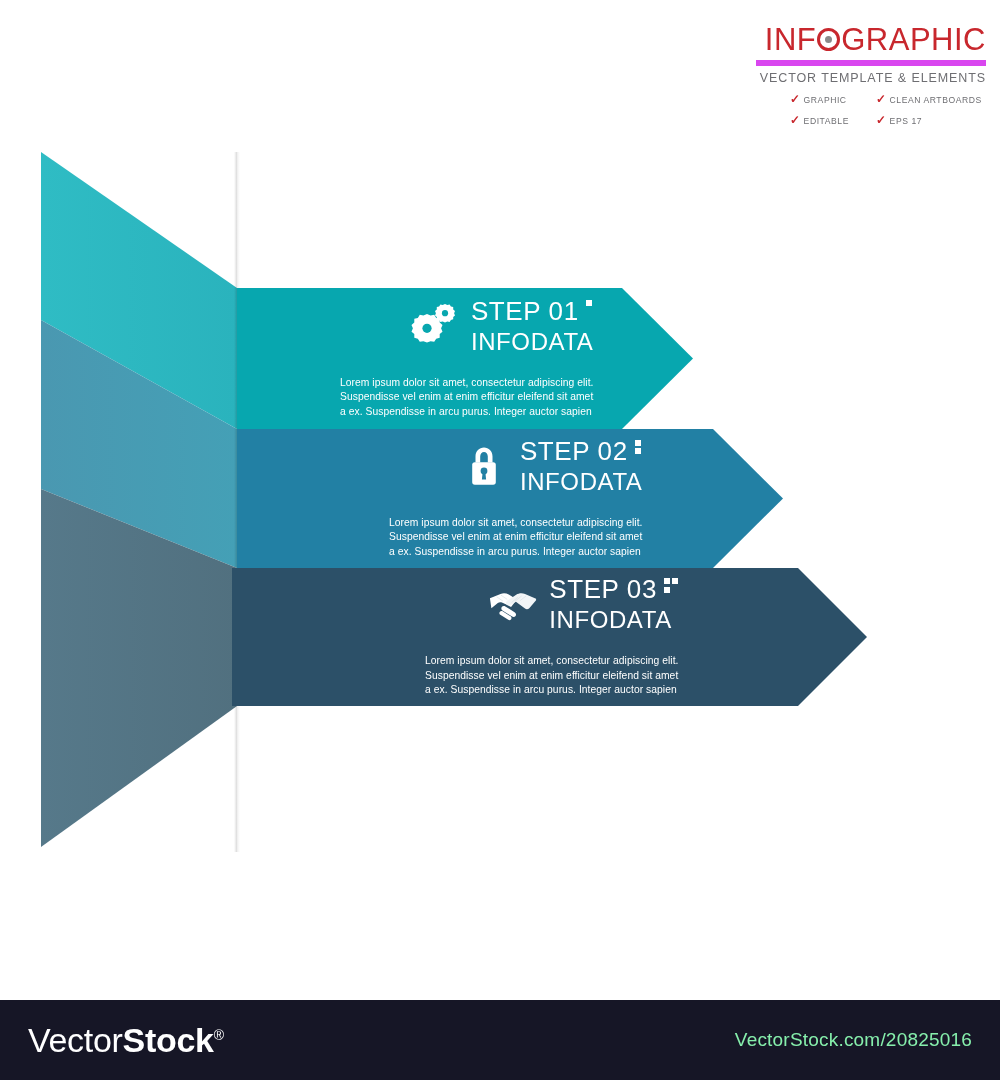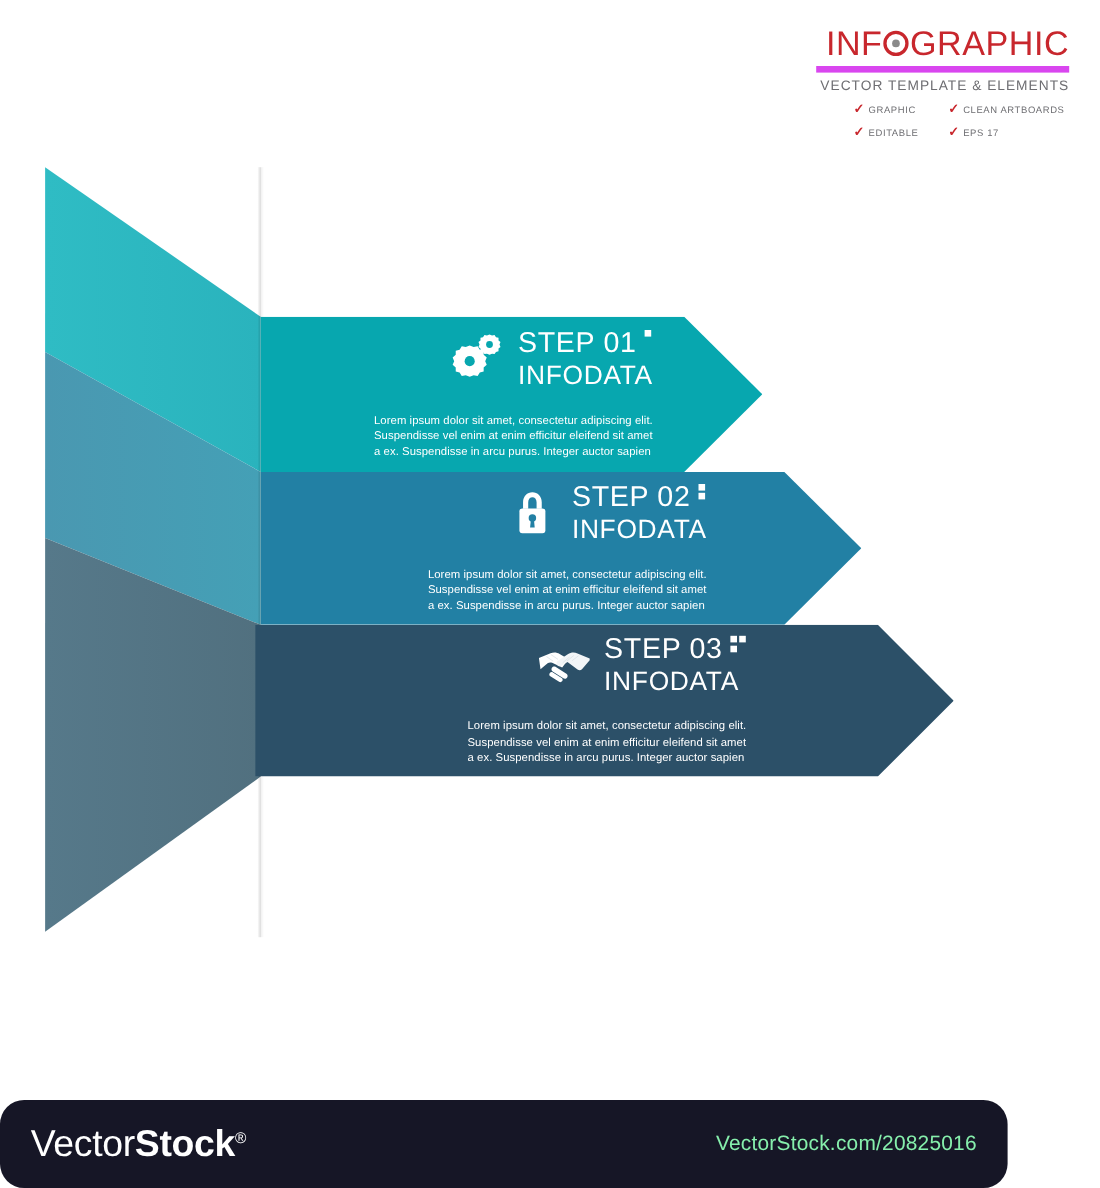--- a/index.html
+++ b/index.html
@@ -22,21 +22,21 @@
     left: 0; top: 0;
     width: 1000px;
     height: 1000px;
     background: #ffffff;
     overflow: hidden;
   }
 
   
   #brand {
     position: absolute;
-    right: 28px;
+    right: 14px;
     top: 24px;
     width: 230px;
     text-align: right;
   }
   #brand-title {
     font-size: 31px;
     letter-spacing: 0.5px;
     color: #c8272d;
     line-height: 1;
     white-space: nowrap;
@@ -215,29 +215,28 @@
     top: 152px;
     width: 6px;
     height: 700px;
     background: linear-gradient(to right, rgba(0,0,0,0.0) 0%, rgba(0,0,0,0.13) 45%, rgba(0,0,0,0.05) 60%, rgba(0,0,0,0) 100%);
   }
 
   
   #footer {
     position: absolute;
     left: 0; top: 1000px;
-    width: 916px;
+    width: 1000px;
     height: 80px;
     background: #161626;
     display: flex;
     align-items: center;
     justify-content: space-between;
     padding: 0 28px;
     box-sizing: border-box;
-    border-radius: 22px;
   }
   #wm-logo {
     font-size: 34px;
     color: #ffffff;
     line-height: 1;
     letter-spacing: -0.3px;
     white-space: nowrap;
   }
   #wm-logo .thin { font-weight: 300; }
   #wm-logo .bold { font-weight: 700; }

